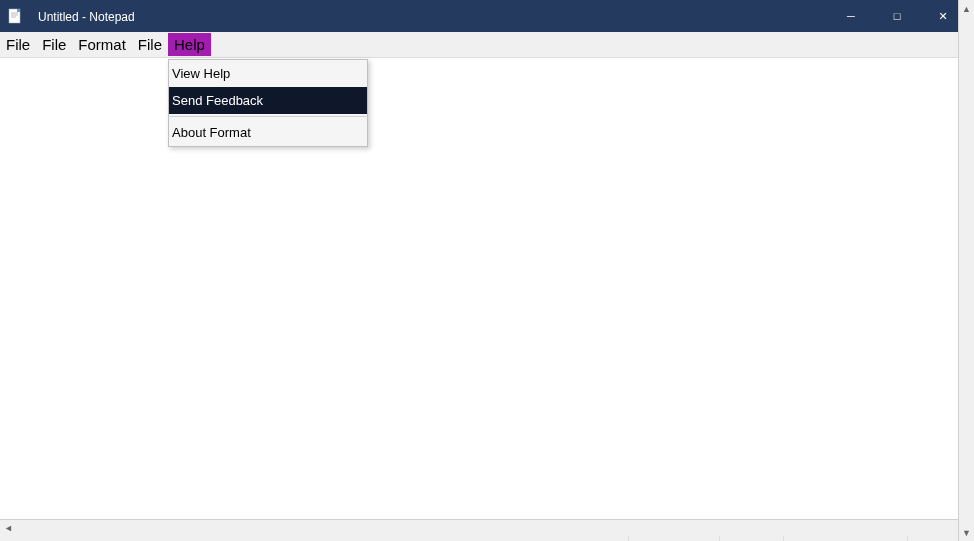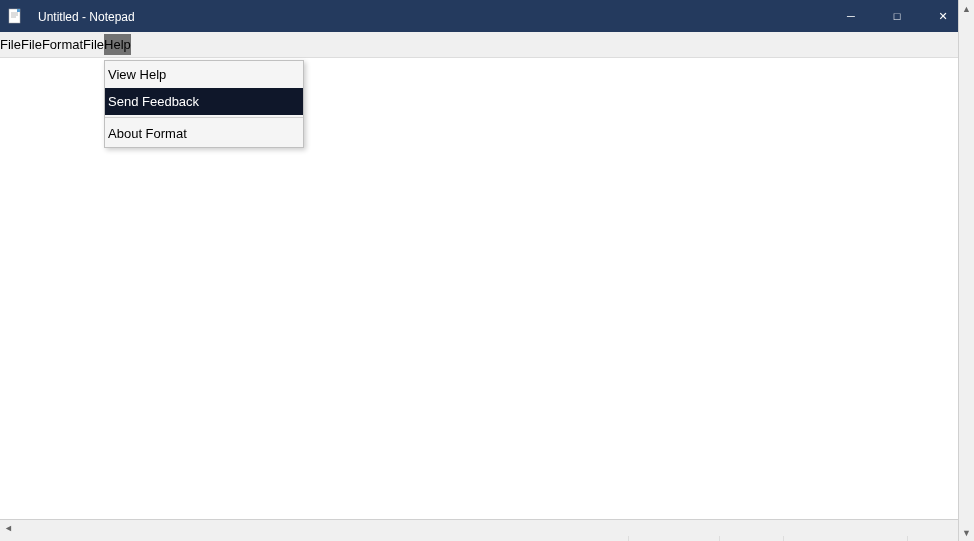--- a/index.html
+++ b/index.html
@@ -55,29 +55,29 @@
     
     .menu-bar {
       width: 100%;
       height: 26px;
       background: #f0f0f0;
       display: flex;
       align-items: center;
       border-bottom: 1px solid #ddd;
     }
     .menu-item {
-      padding: 3px 0;
-      cursor: pointer;
-      font-size: 13px;
+      padding: 3px 6px;
+      cursor: pointer;
+      font-size: 15px;
       color: #000;
       height: 100%;
       display: flex;
       align-items: center;
     }
-    .menu-item.active { background: #737373; }
+    .menu-item.active { background: #a21caf; }
 
     
     .dropdown-container {
       position: relative;
     }
     .dropdown-menu {
       position: absolute;
       top: 26px;
       left: 0;
       background: #f5f5f5;

